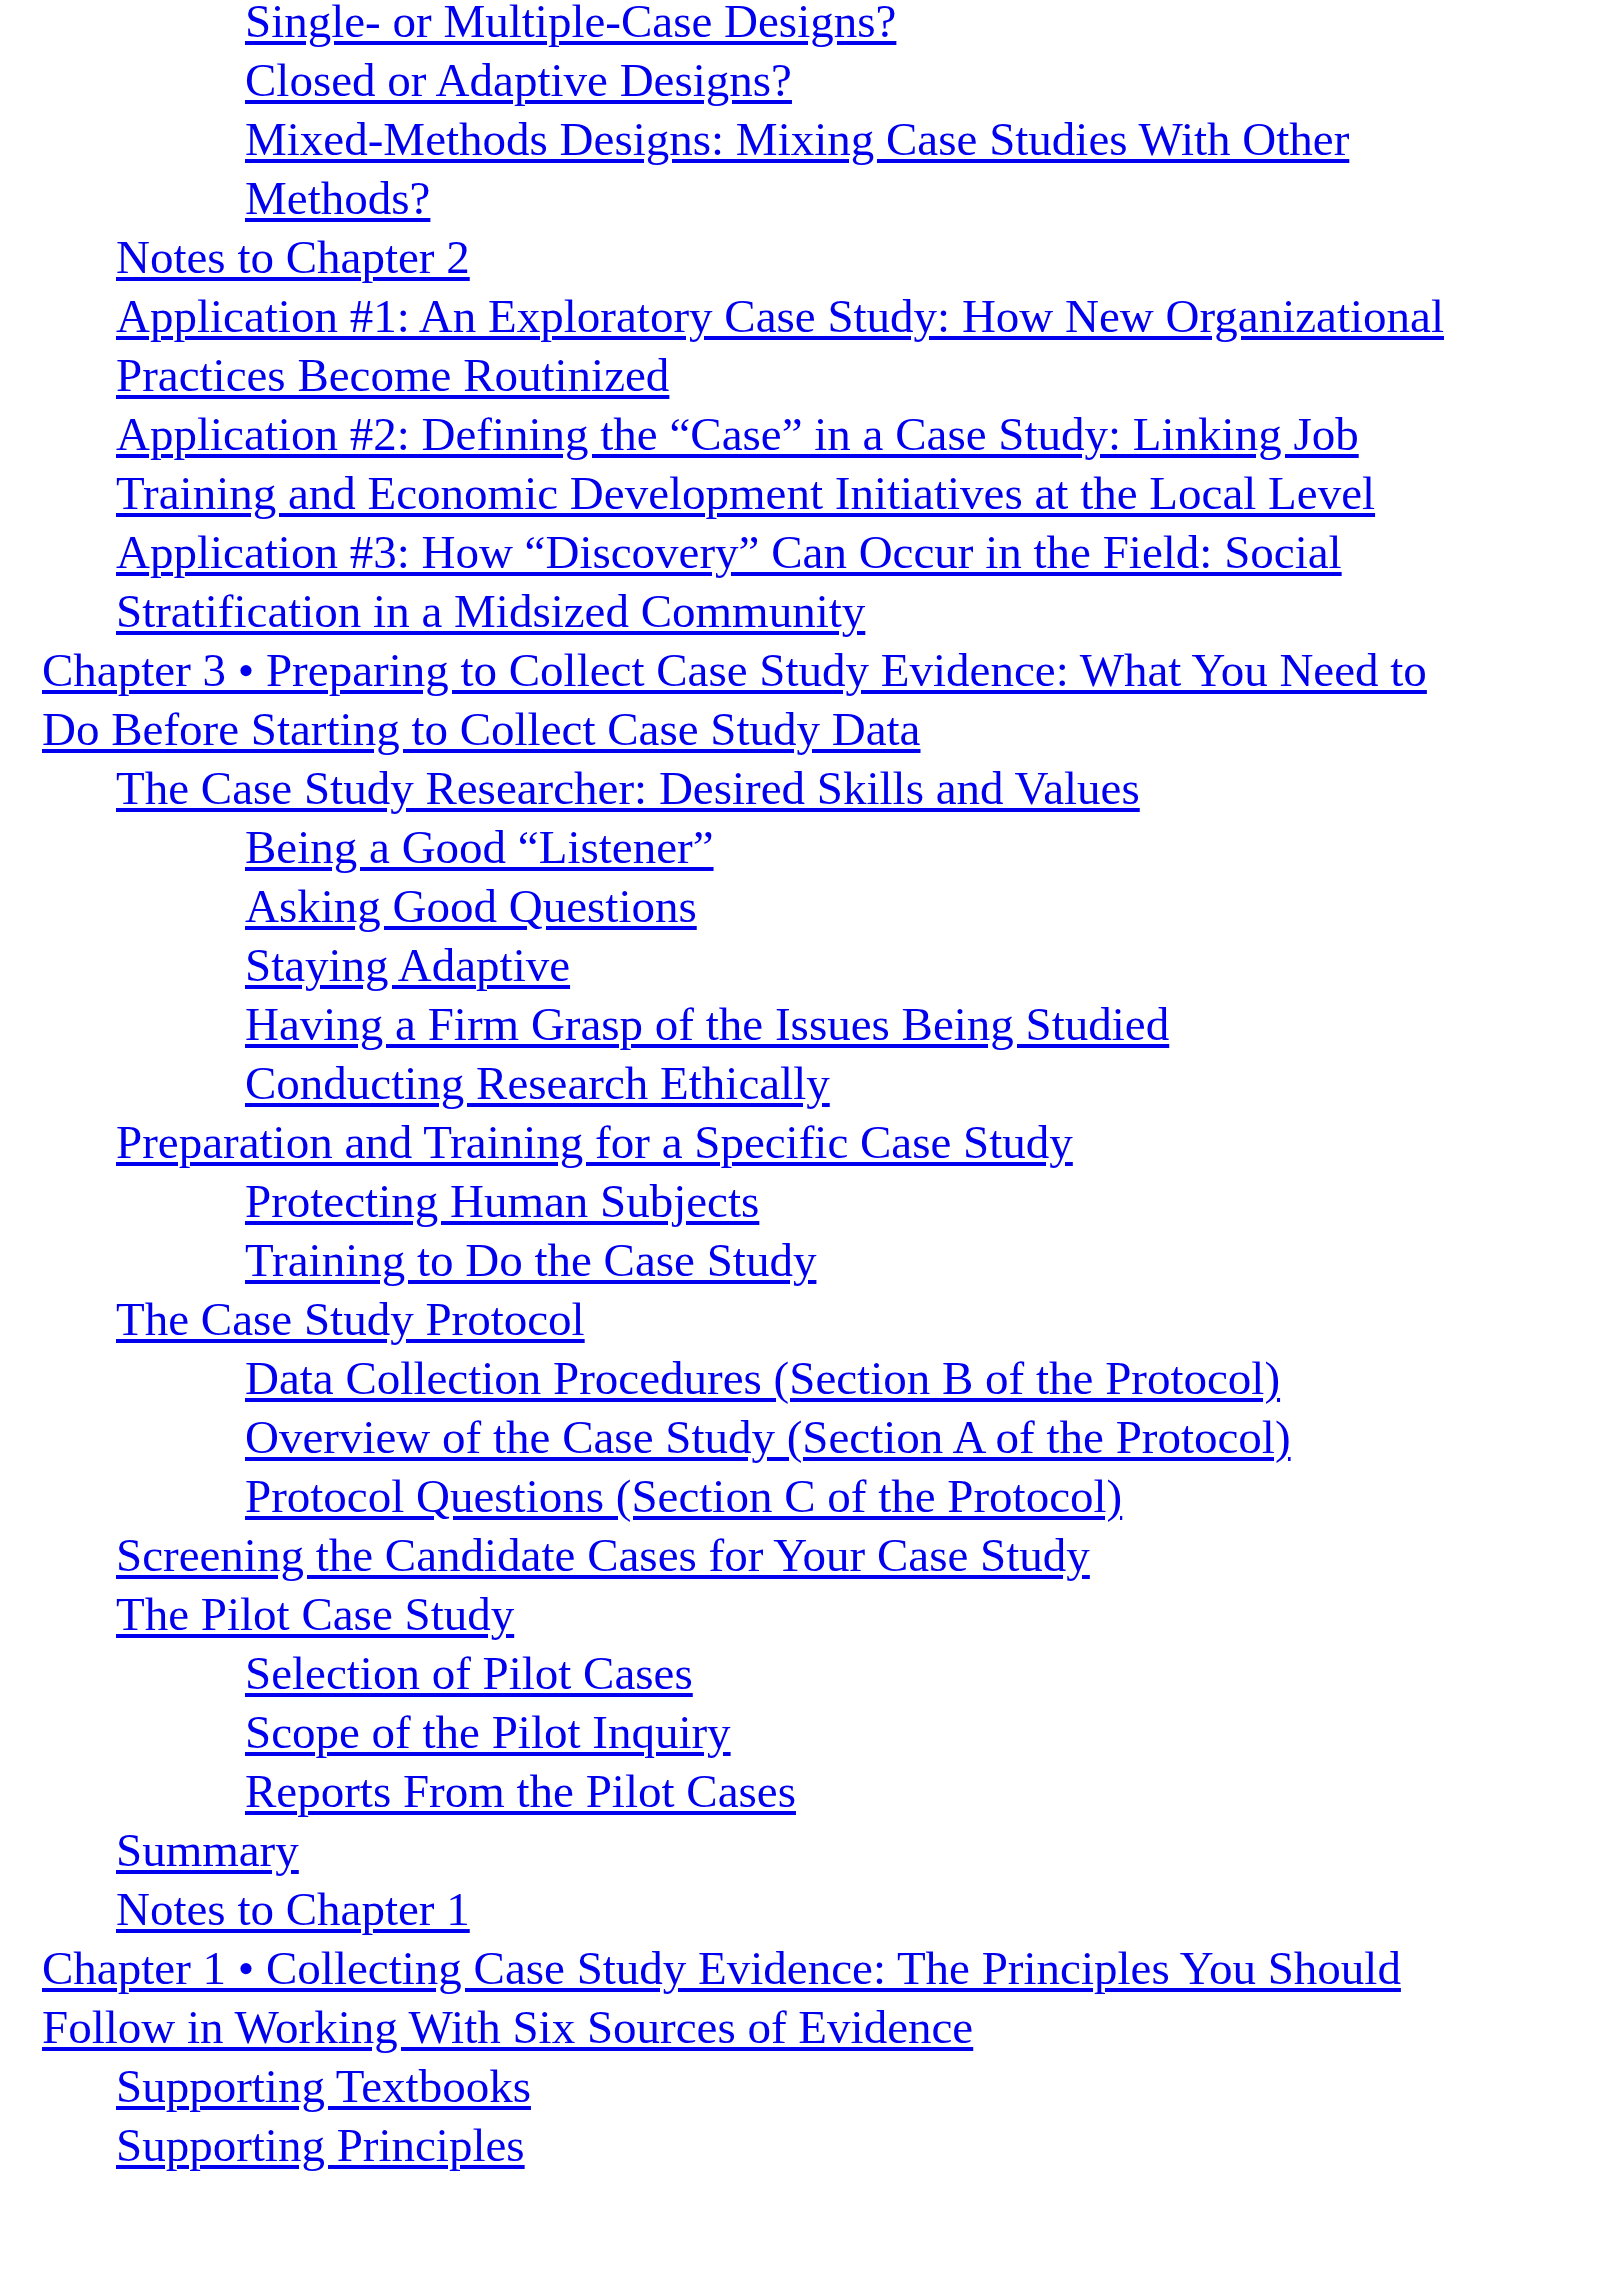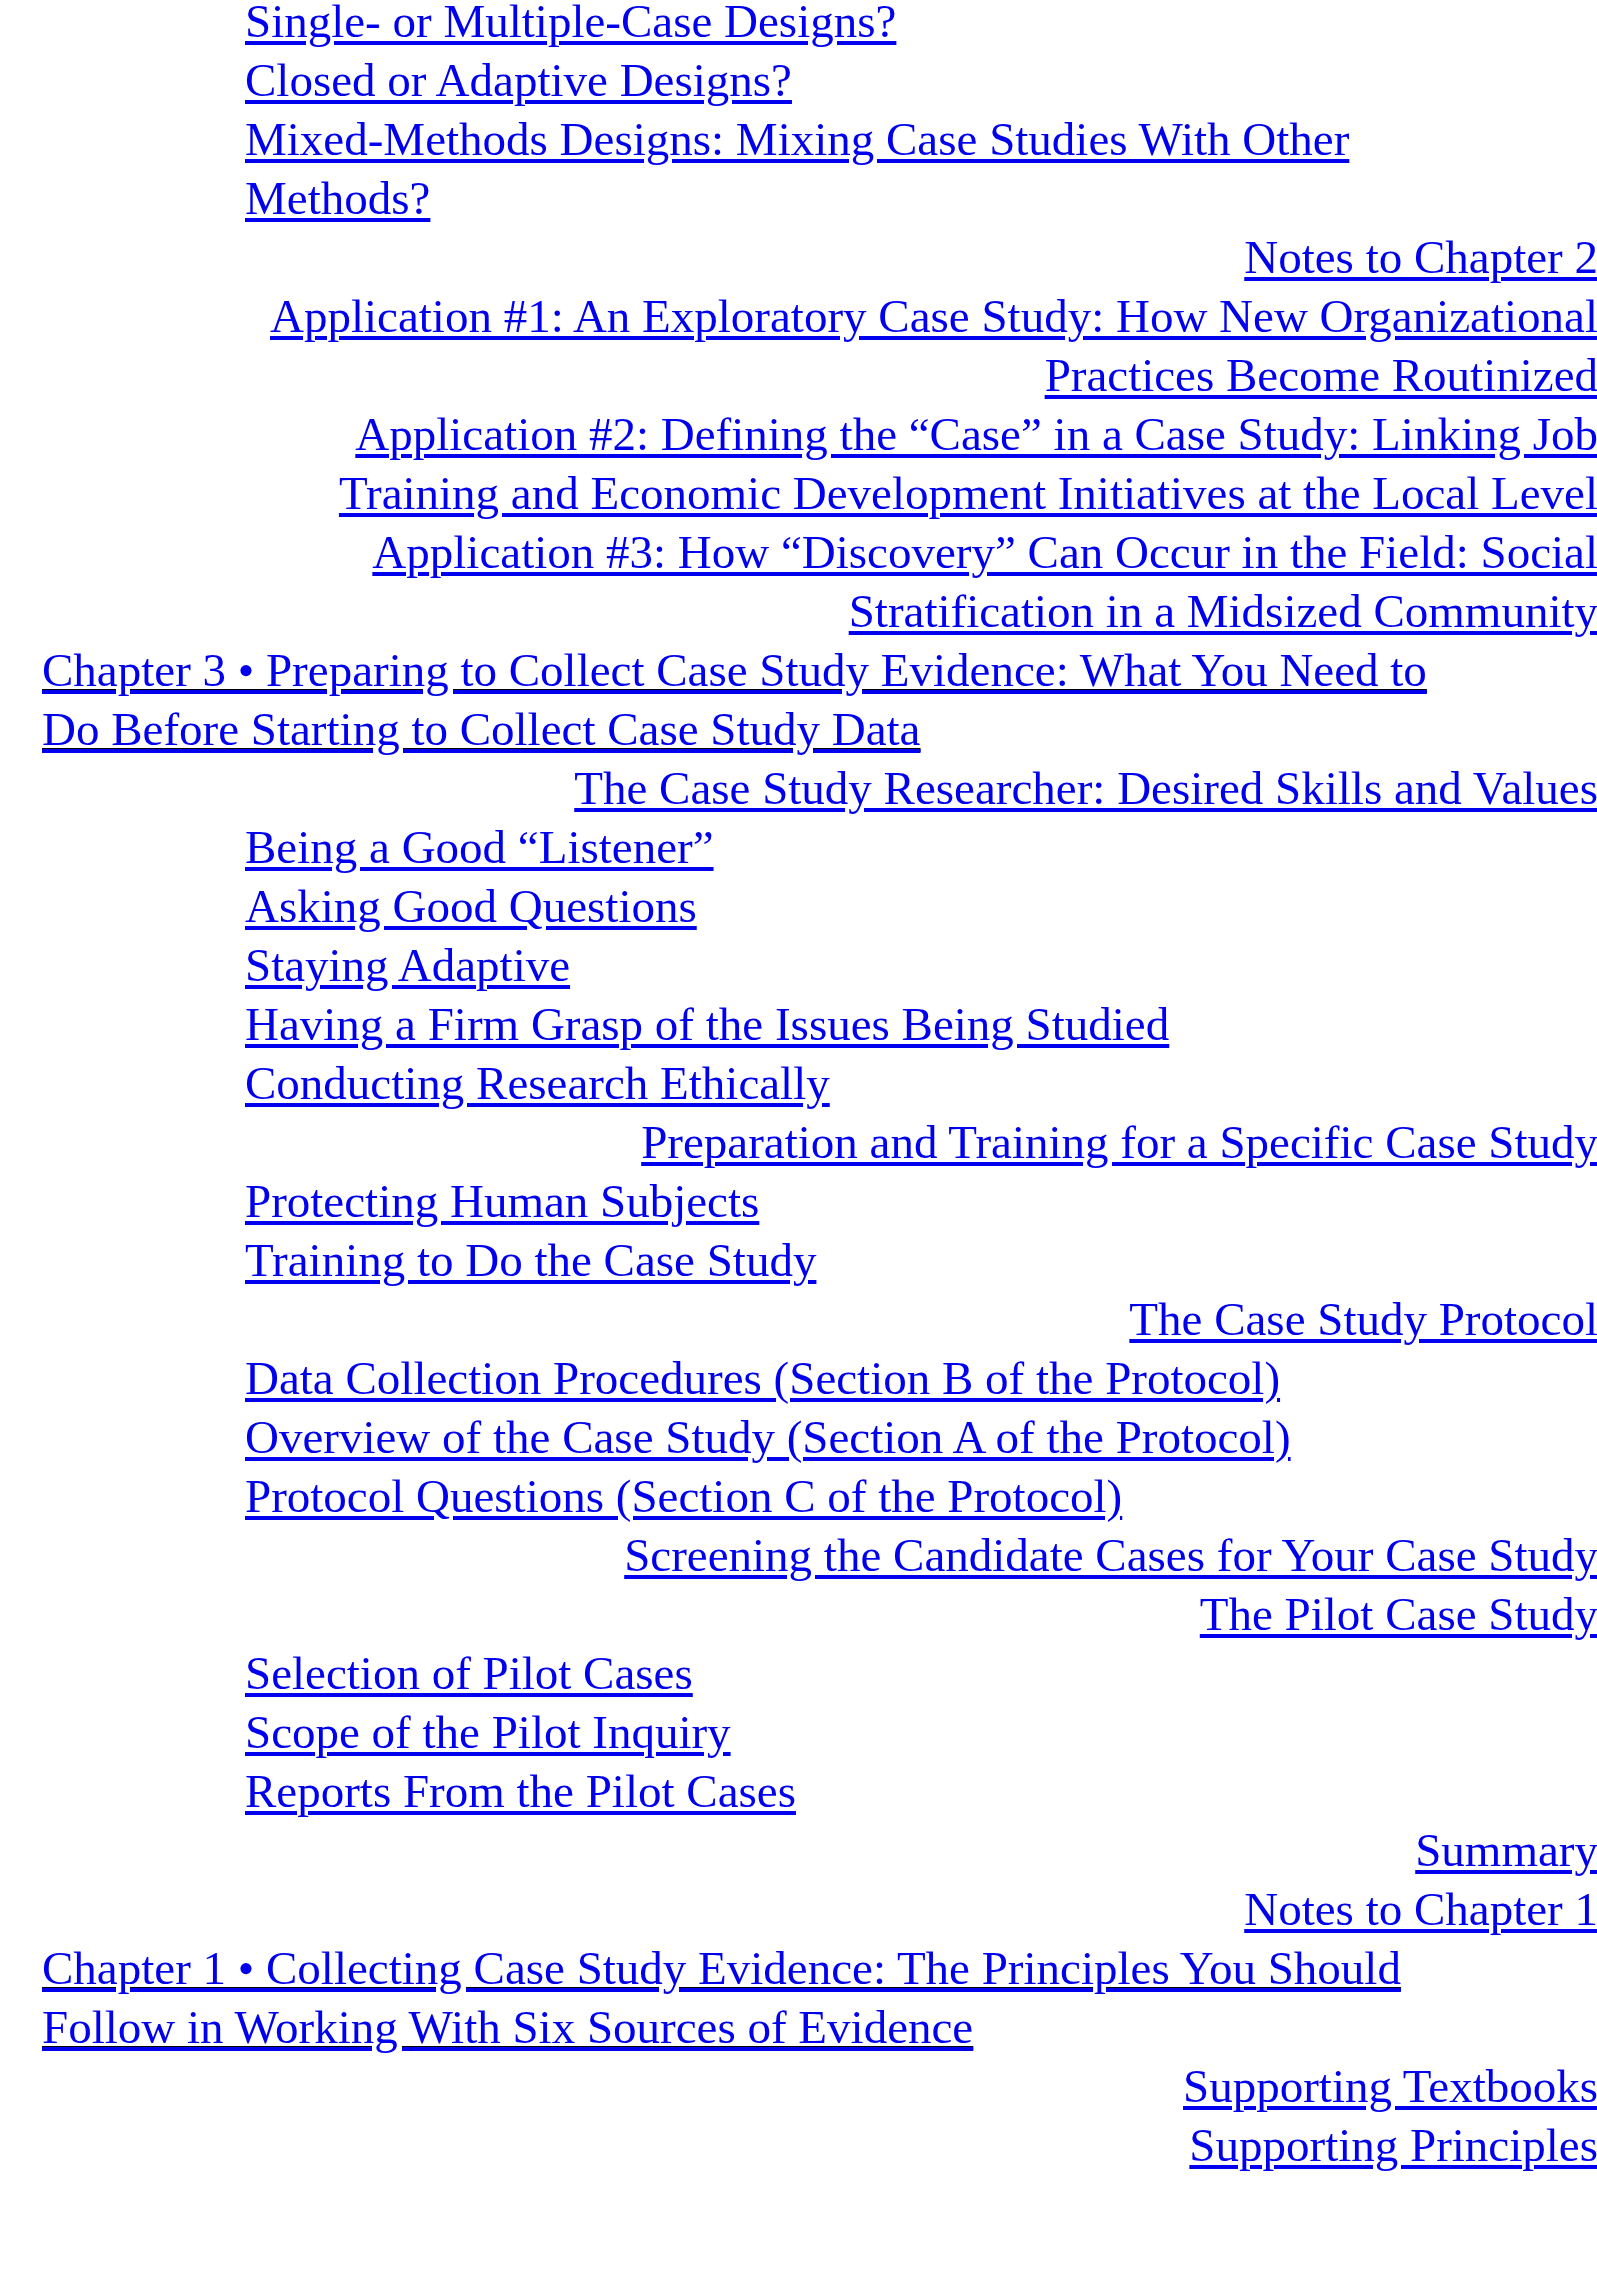--- a/index.html
+++ b/index.html
@@ -23,22 +23,22 @@
   .toc-item {
     white-space: pre; 
   }
   .toc-item a {
     color: var(--link-color);
     text-decoration: underline;
     text-decoration-thickness: 3.5px;
     text-underline-offset: 3.5px;
     cursor: pointer;
   }
-  .level-0 { padding-left: 42px; text-decoration: underline; }
-  .level-1 { padding-left: 116px; text-align: right; }
+  .level-0 { padding-left: 42px; }
+  .level-1 { padding-left: 116px; }
   .level-2 { padding-left: 245px; }
 </style>
 </head>
 <body>
 
 <main class="page">
   <nav class="toc">
       <div class="toc-item level-2"><a href="#">Single- or Multiple-Case Designs?</a></div>
       <div class="toc-item level-2"><a href="#">Closed or Adaptive Designs?</a></div>
       <div class="toc-item level-2"><a href="#">Mixed-Methods Designs: Mixing Case Studies With Other

